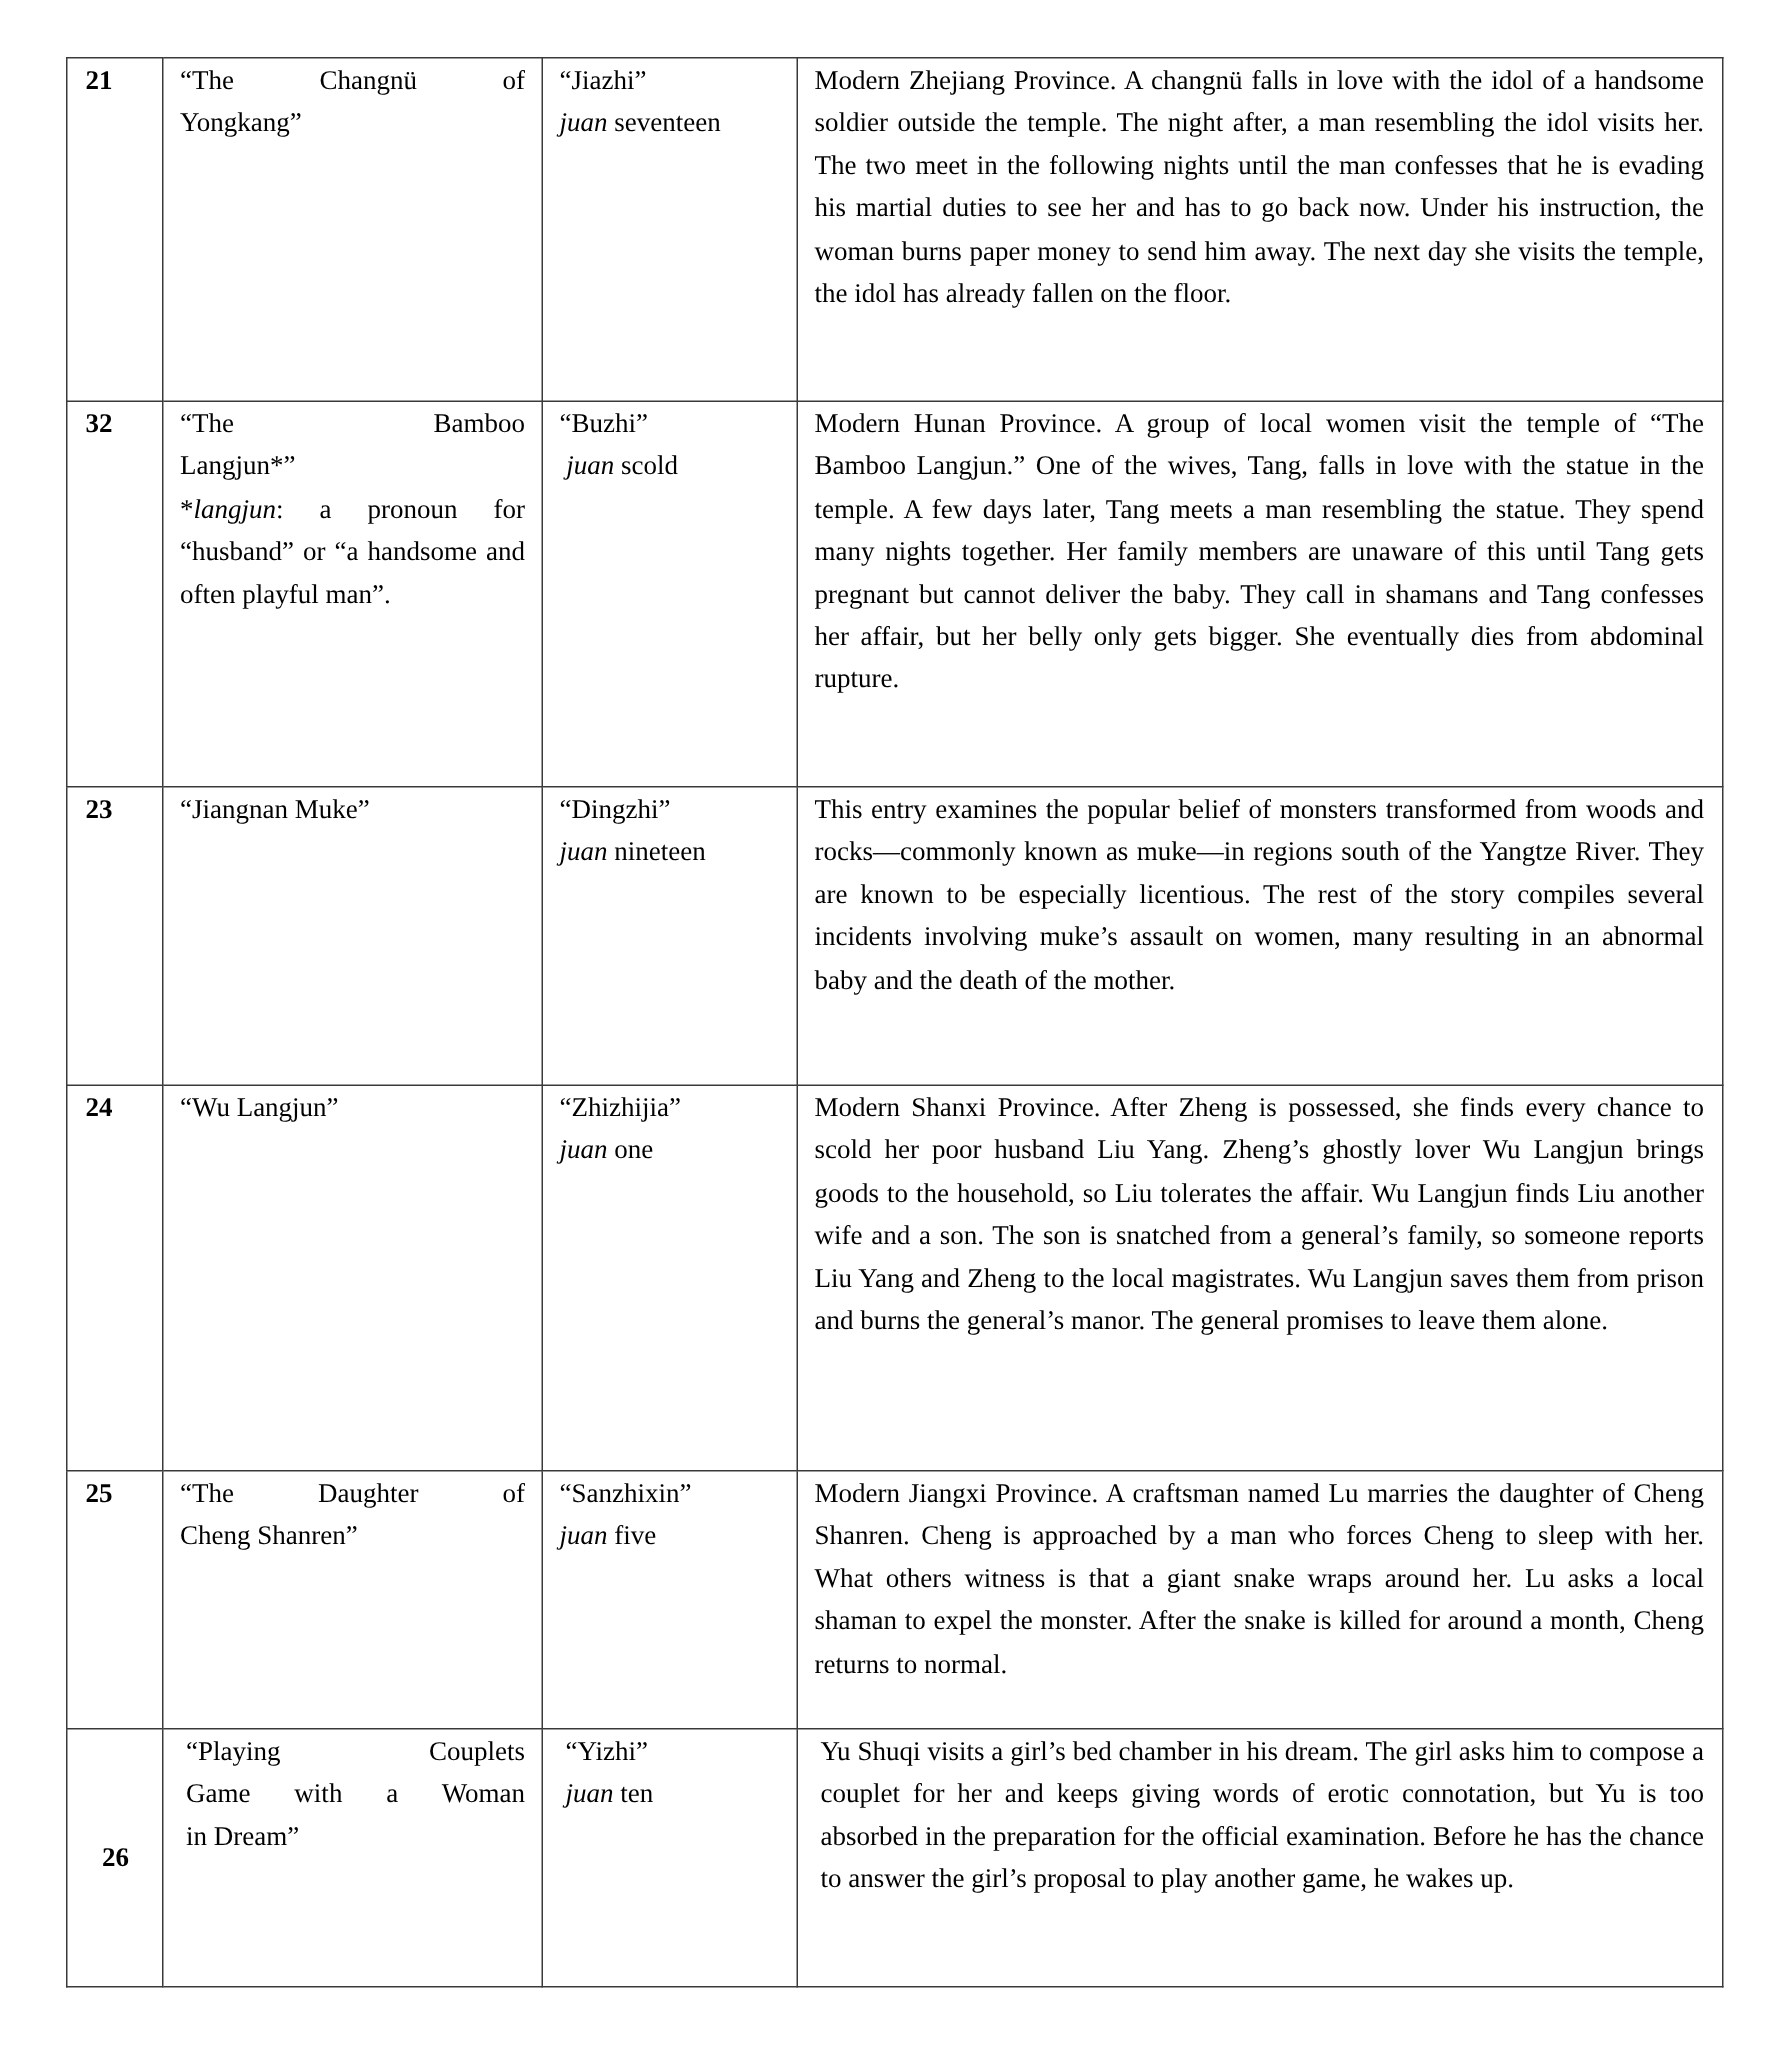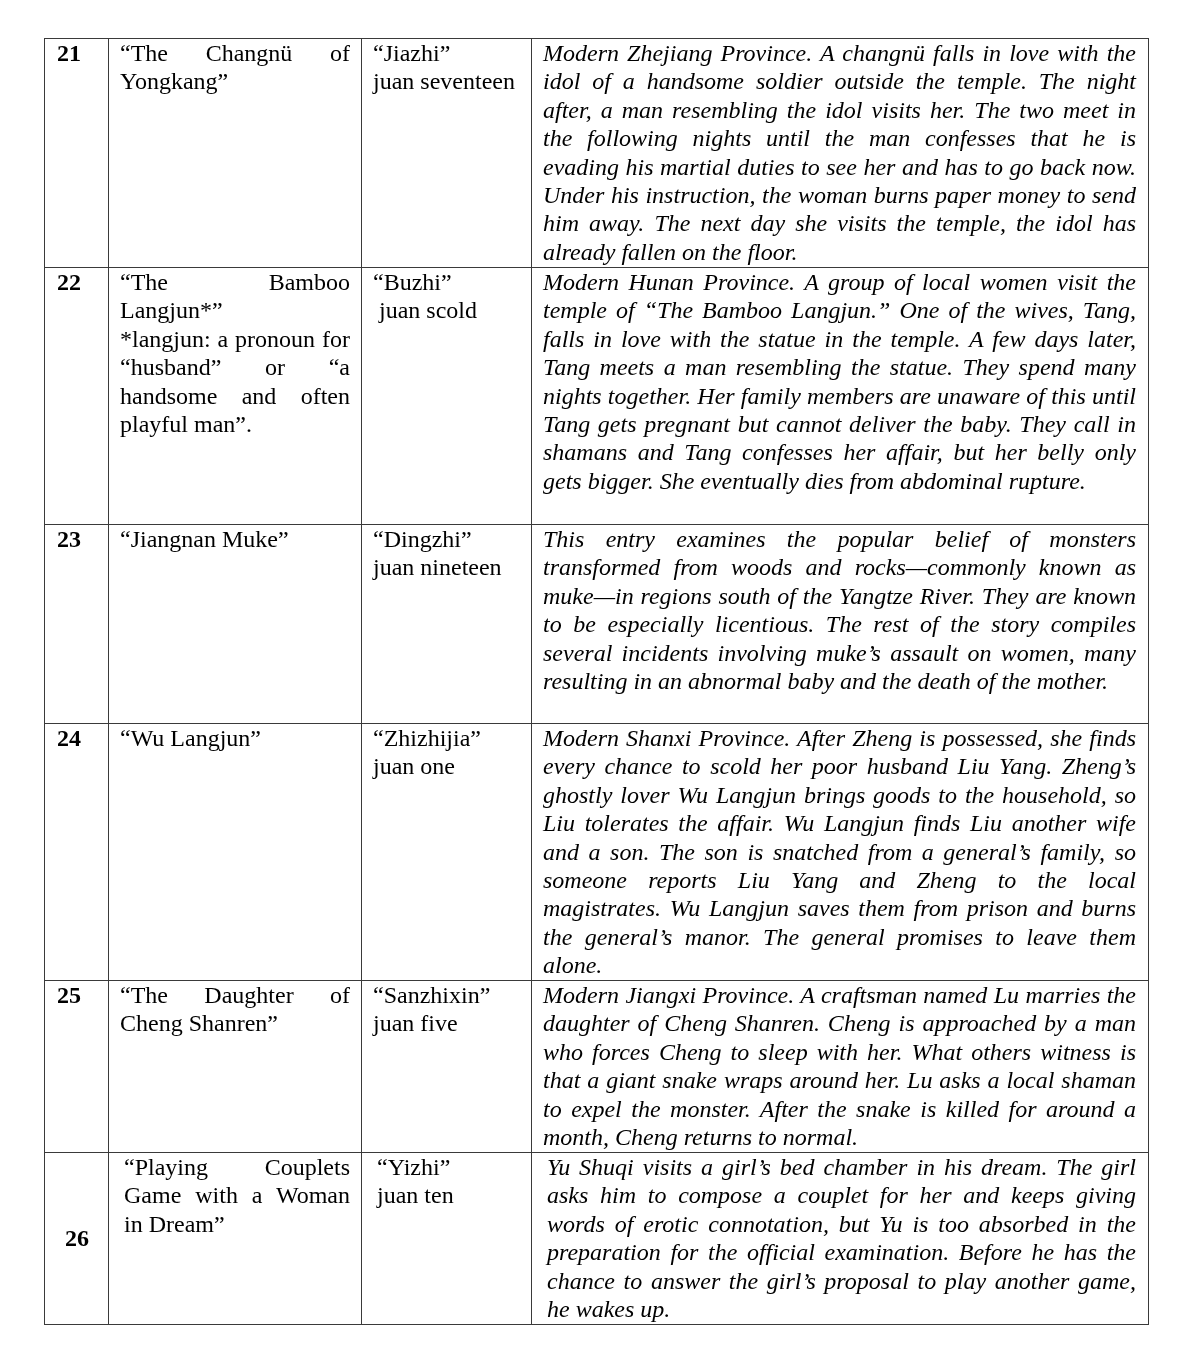--- a/index.html
+++ b/index.html
@@ -14,21 +14,21 @@
       font-family: "Liberation Serif", "DejaVu Serif", serif;
       color: #000000;
     }
     table.story-table {
       position: absolute;
       left: 44px;
       top: 38px;
       width: 1104px;
       border-collapse: collapse;
       table-layout: fixed;
-      font-size: 24px;
+      font-size: 18px;
       line-height: 28.4px;
     }
     table.story-table td {
       border: 1.5px solid #3a3a3a;
       vertical-align: top;
       padding: 0 11px 0 11px;
     }
     col.c-num { width: 64px; }
     col.c-title { width: 253px; }
     col.c-source { width: 170px; }
@@ -41,29 +41,28 @@
     td.num.middle {
       vertical-align: middle;
       text-align: center;
     }
     td.title, td.summary {
       text-align: justify;
       text-align-last: left;
     }
     td.summary {
       padding-right: 12px !important;
-      font-style: italic;
     }
     .line { display: block; }
     .justified-line {
       display: block;
       text-align: justify;
       text-align-last: justify;
     }
-    .it { }
+    .it { font-style: italic; }
 
     tr.r21 td { height: 228px; }
     tr.r22 td { height: 256px; }
     tr.r23 td { height: 198px; margin-left: 20px; }
     tr.r24 td { height: 256px; }
     tr.r25 td { height: 171px; margin-left: 36px; }
     tr.r26 td { height: 171px; padding-left: 15px; }
   </style>
 </head>
 <body>
@@ -84,21 +83,21 @@
         <span class="line">Yongkang”</span>
       </td>
       <td class="source">
         <span class="line">“Jiazhi”</span>
         <span class="line"><span class="it">juan</span><span> seventeen</span></span>
       </td>
       <td class="summary">Modern Zhejiang Province. A changnü falls in love with the idol of a handsome soldier outside the temple. The night after, a man resembling the idol visits her. The two meet in the following nights until the man confesses that he is evading his martial duties to see her and has to go back now. Under his instruction, the woman burns paper money to send him away. The next day she visits the temple, the idol has already fallen on the floor.</td>
     </tr>
 
     <tr class="r22">
-      <td class="num">22</td>
+      <td class="num">32</td>
       <td class="title">
         <span class="justified-line">“The Bamboo</span>
         <span class="line">Langjun*”</span>
         <span class="line"><span>*</span><span class="it">langjun</span><span>: a pronoun for “husband” or “a handsome and often playful man”.</span></span>
       </td>
       <td class="source">
         <span class="line">“Buzhi”</span>
         <span class="line">&nbsp;<span class="it">juan</span><span> scold</span></span>
       </td>
       <td class="summary">Modern Hunan Province. A group of local women visit the temple of “The Bamboo Langjun.” One of the wives, Tang, falls in love with the statue in the temple. A few days later, Tang meets a man resembling the statue. They spend many nights together. Her family members are unaware of this until Tang gets pregnant but cannot deliver the baby. They call in shamans and Tang confesses her affair, but her belly only gets bigger. She eventually dies from abdominal rupture.</td>

